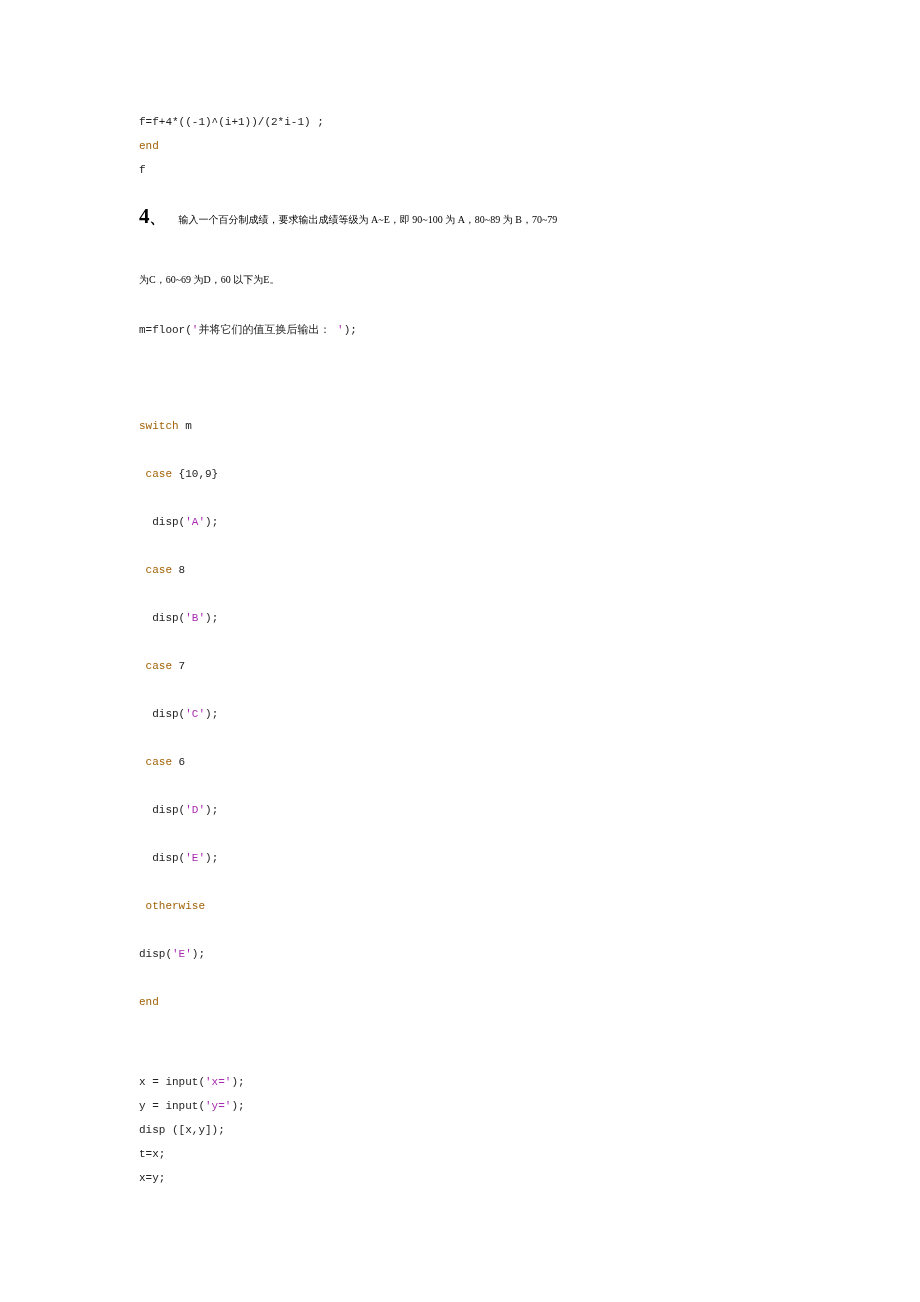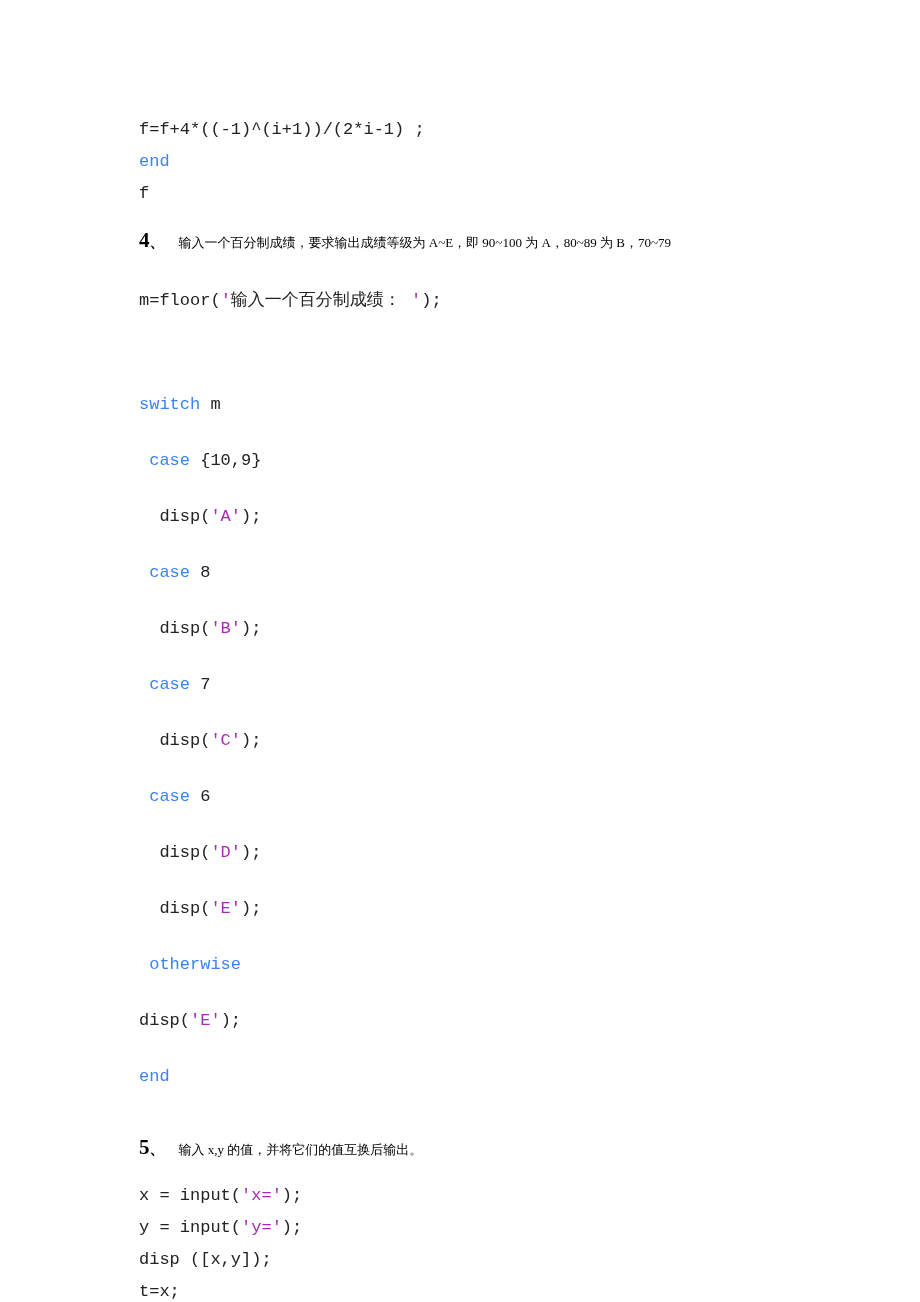--- a/index.html
+++ b/index.html
@@ -32,29 +32,28 @@
   
   .code-block {
     font-family: "Liberation Mono", "DejaVu Sans Mono", monospace;
     font-size: 12.5px;
     color: #222222;
     white-space: pre;
   }
   .code-line {
     white-space: pre;
     font-family: "Liberation Mono", "DejaVu Sans Mono", monospace;
-    font-size: 17px;
+    font-size: 11px;
     color: #222222;
-    margin-top: 8px;
   }
   .tight .code-line { line-height: 24px; height: 24px; }
   .loose .code-line { line-height: 48px; height: 48px; }
   .semi .code-line  { line-height: 48px; height: 48px; }
 
-  .kw  { color: #3b82f6; }
+  .kw  { color: #a16207; }
   .str { color: #a72ab0; }
   .pln { color: #222222; }
 
   
   .heading {
     font-family: "Liberation Serif", serif;
     font-size: 14.5px;
     line-height: 28px;
     color: #000000;
     text-align: left;
@@ -63,21 +62,21 @@
     font-family: "Liberation Serif", serif;
     font-size: 21px;
     font-weight: bold;
     letter-spacing: 0px;
   }
   .heading .dun {
     font-size: 15px;
     font-weight: bold;
   }
   .heading .body {
-    font-size: 13px;
+    font-size: 10px;
     margin-top: 32px;
   }
   .heading .gap { display: inline-block; width: 14px; }
 
   .spacer-12 { height: 12px; }
   .spacer-20 { height: 20px; }
   .spacer-24 { height: 24px; }
   .spacer-32 { height: 32px; }
 </style>
 </head>
@@ -85,37 +84,35 @@
 
 <div class="page">
   <div class="content">
 
     <div class="code-block tight"><div class="code-line"><span class="pln">f=f+4*((-1)^(i+1))/(2*i-1) ;</span></div><div class="code-line"><span class="kw">end</span></div><div class="code-line"><span class="pln">f</span></div></div>
 
     <div class="spacer-20"></div>
 
     <div class="heading">
       <span class="num">4</span><span class="dun">、</span><span class="gap"></span><span class="body">输入一个百分制成绩，要求输出成绩等级为 A~E，即 90~100 为 A，80~89 为 B，70~79</span>
+      <div class="body">为C，60~69 为D，60 以下为E。</div>
     </div>
 
     <div class="spacer-12"></div>
 
-    <div class="code-block semi"><div class="code-line"><span class="pln">m=floor(</span><span class="str">'</span><span class="pln">输入一个百分制成绩：</span><span class="str"> '</span><span class="pln">);</span></div></div>
+    <div class="code-block semi"><div class="code-line"><span class="pln">m=floor(</span><span class="str">'</span><span class="pln">并将它们的值互换后输出：</span><span class="str"> '</span><span class="pln">);</span></div></div>
 
     <div class="spacer-24"></div>
 
 
     <div class="spacer-24"></div>
 
     <div class="code-block loose"><div class="code-line"><span class="kw">switch</span><span class="pln"> m</span></div><div class="code-line"><span class="pln"> </span><span class="kw">case</span><span class="pln"> {10,9}</span></div><div class="code-line"><span class="pln">  disp(</span><span class="str">'A'</span><span class="pln">);</span></div><div class="code-line"><span class="pln"> </span><span class="kw">case</span><span class="pln"> 8</span></div><div class="code-line"><span class="pln">  disp(</span><span class="str">'B'</span><span class="pln">);</span></div><div class="code-line"><span class="pln"> </span><span class="kw">case</span><span class="pln"> 7</span></div><div class="code-line"><span class="pln">  disp(</span><span class="str">'C'</span><span class="pln">);</span></div><div class="code-line"><span class="pln"> </span><span class="kw">case</span><span class="pln"> 6</span></div><div class="code-line"><span class="pln">  disp(</span><span class="str">'D'</span><span class="pln">);</span></div><div class="code-line"><span class="pln">  disp(</span><span class="str">'E'</span><span class="pln">);</span></div><div class="code-line"><span class="pln"> </span><span class="kw">otherwise</span></div><div class="code-line"><span class="pln">disp(</span><span class="str">'E'</span><span class="pln">);</span></div><div class="code-line"><span class="kw">end</span></div></div>
 
     <div class="spacer-32"></div>
 
-    <div class="heading">
-      <span class="num">5</span><span class="dun">、</span><span class="gap"></span><span class="body">输入 x,y 的值，并将它们的值互换后输出。</span>
-    </div>
 
     <div class="spacer-12"></div>
 
     <div class="code-block tight"><div class="code-line"><span class="pln">x = input(</span><span class="str">'x='</span><span class="pln">);</span></div><div class="code-line"><span class="pln">y = input(</span><span class="str">'y='</span><span class="pln">);</span></div><div class="code-line"><span class="pln">disp ([x,y]);</span></div><div class="code-line"><span class="pln">t=x;</span></div><div class="code-line"><span class="pln">x=y;</span></div></div>
 
   </div>
 </div>
 
 </body></html>

